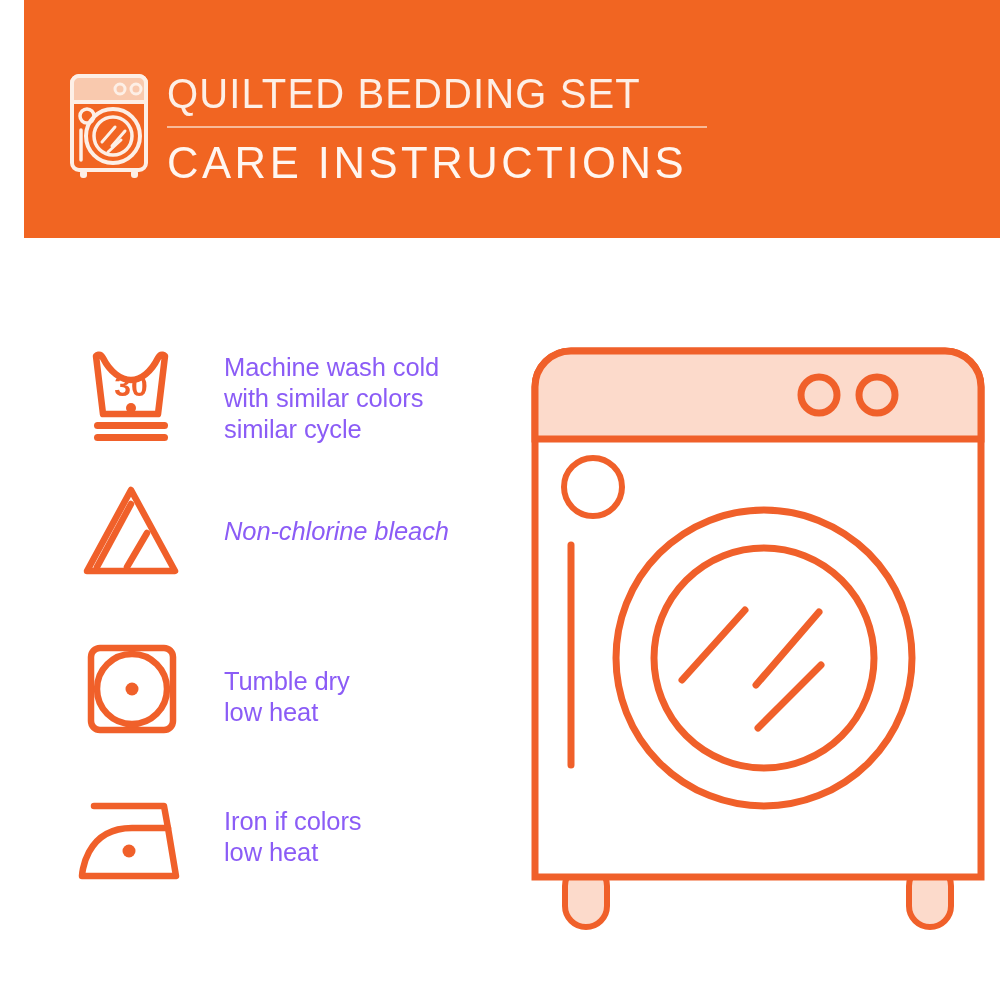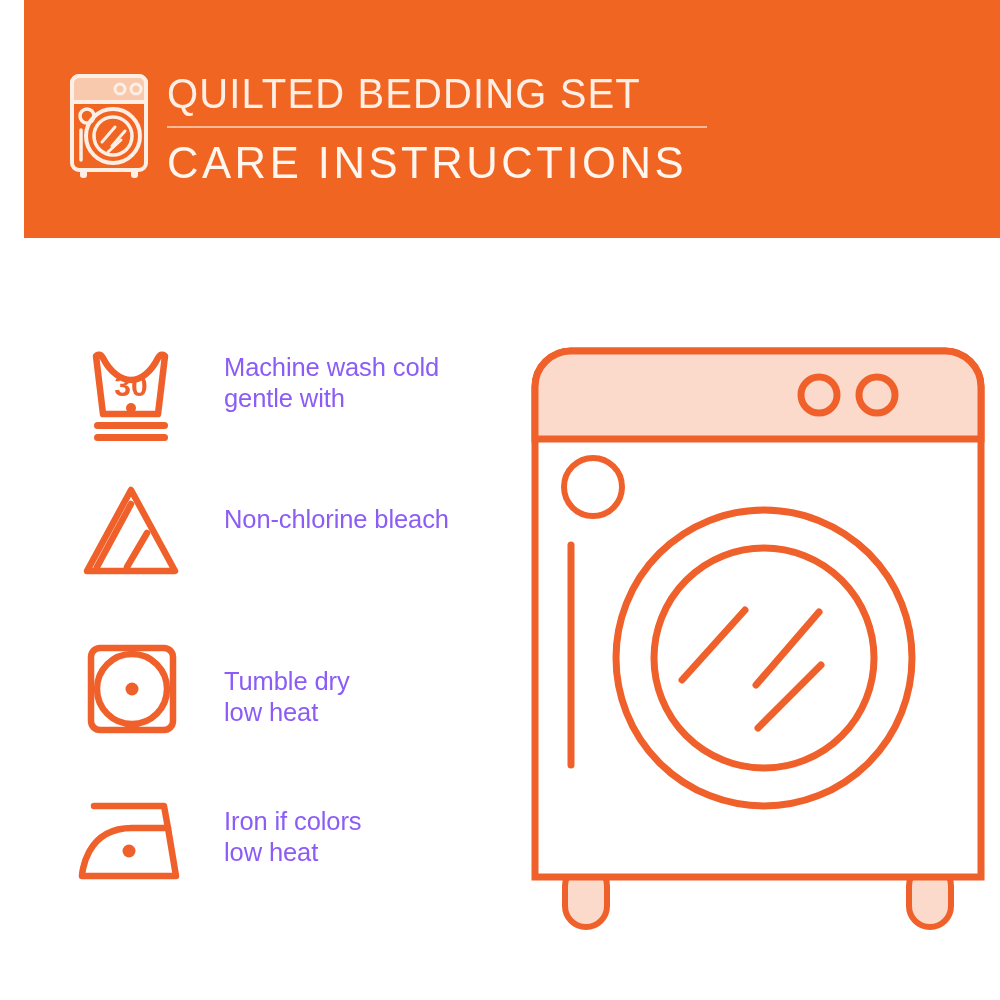--- a/index.html
+++ b/index.html
@@ -90,21 +90,21 @@
     letter-spacing: -0.1px;
   }
   .care-text .line { display: block; white-space: nowrap; }
 
   #row-wash   { top: 100px; }
   #row-bleach { top: 240px; }
   #row-dry    { top: 400px; }
   #row-iron   { top: 550px; }
 
   #row-wash   .care-text { top: 14px; }
-  #row-bleach .care-text { top: 26px; }
+  #row-bleach .care-text { top: 38px; font-style: italic; }
   #row-dry    .care-text { top: 28px; }
   #row-iron   .care-text { top: 18px; }
 
   
   #machine {
     position: absolute;
     left: 495px; top: 335px;
     width: 480px; height: 610px;
   }
 </style>
@@ -148,21 +148,22 @@
           <path d="M8 14 C8 14 12 10 15 16 C22 30 33 38 43 38 C53 38 63 30 70 16 C73 10 77 14 77 14
                    L70 72 L15 72 Z" transform="translate(16,4) scale(1.0,1.0)" fill="none" stroke="#F0602A" stroke-width="6.5" stroke-linejoin="round" stroke-linecap="round"></path>
           <text x="59" y="58" text-anchor="middle" font-family="'Liberation Sans', sans-serif" font-size="30" font-weight="700" fill="#F0602A">30</text>
           <circle cx="59" cy="70" r="5" fill="#F0602A"></circle>
           <rect x="22" y="84" width="74" height="7" rx="3.5" fill="#F0602A"></rect>
           <rect x="22" y="96" width="74" height="7" rx="3.5" fill="#F0602A"></rect>
         </svg>
       </div>
       <div class="care-text">
         <span class="line">Machine wash cold</span>
-        <span class="line">gentle with</span>
+        <span class="line">with similar colors</span>
+        <span class="line">similar cycle</span>
       </div>
     </div>
 
     <div class="care-row" id="row-bleach">
       <div class="care-symbol">
         <svg viewBox="0 0 118 112" width="118" height="112" aria-hidden="true">
           <path d="M59 12 L103 93 L15 93 Z" fill="none" stroke="#F0602A" stroke-width="6.5" stroke-linejoin="round"></path>
           <line x1="59" y1="26" x2="25" y2="89" stroke="#F0602A" stroke-width="6.5" stroke-linecap="round"></line>
           <line x1="75" y1="55" x2="55" y2="89" stroke="#F0602A" stroke-width="6.5" stroke-linecap="round"></line>
         </svg>

